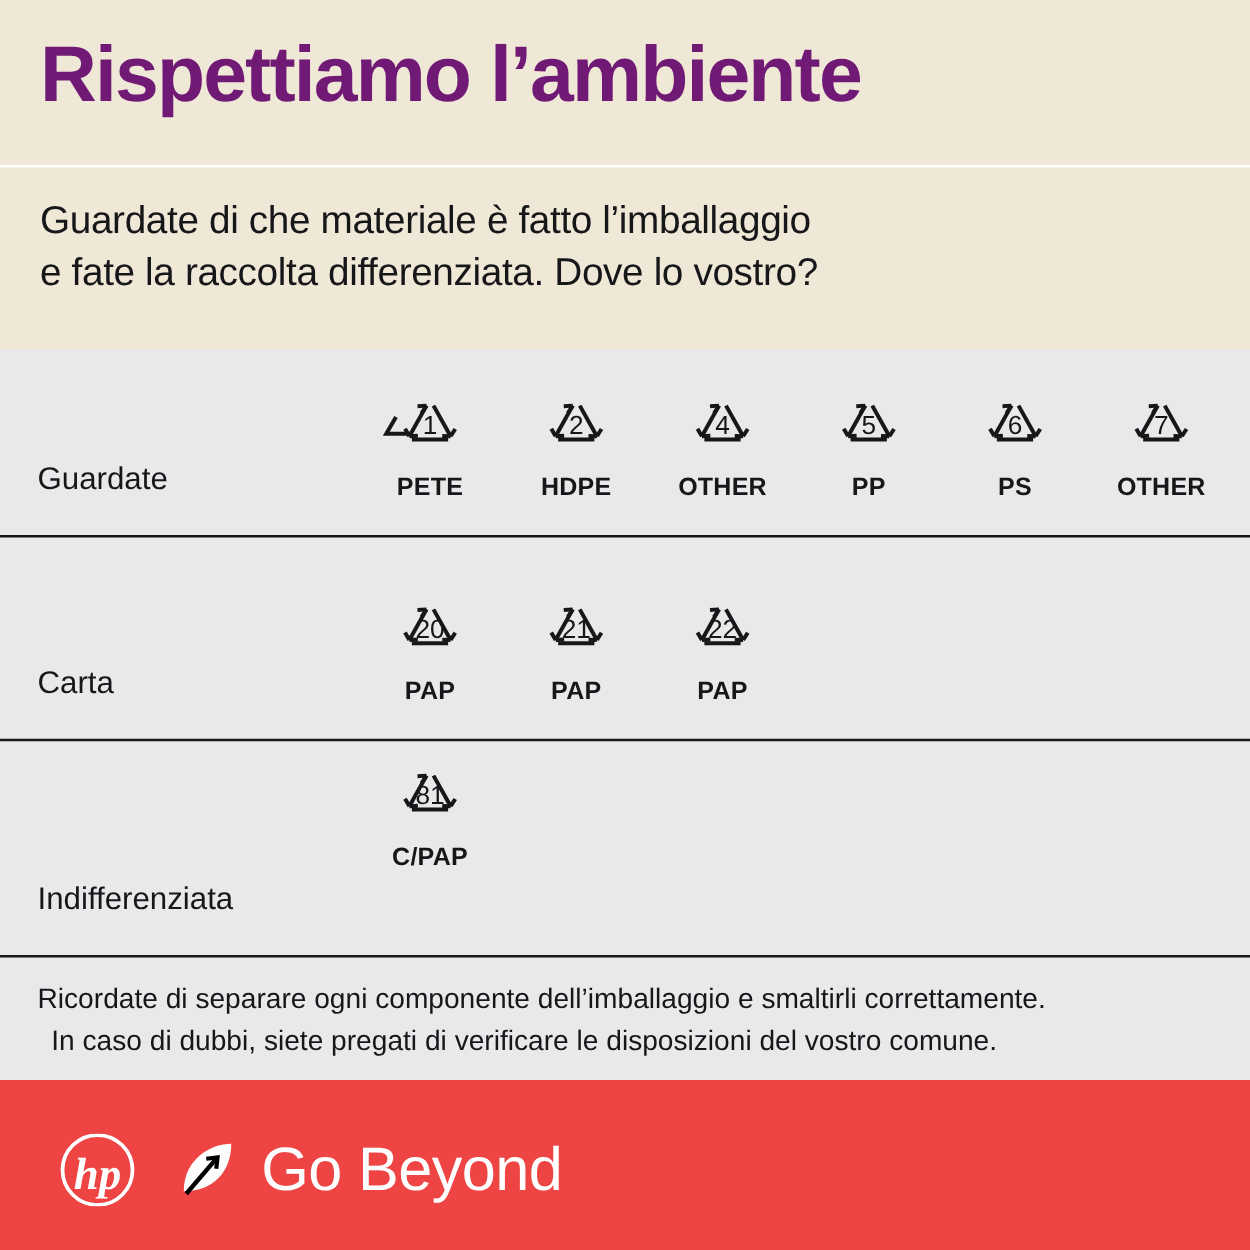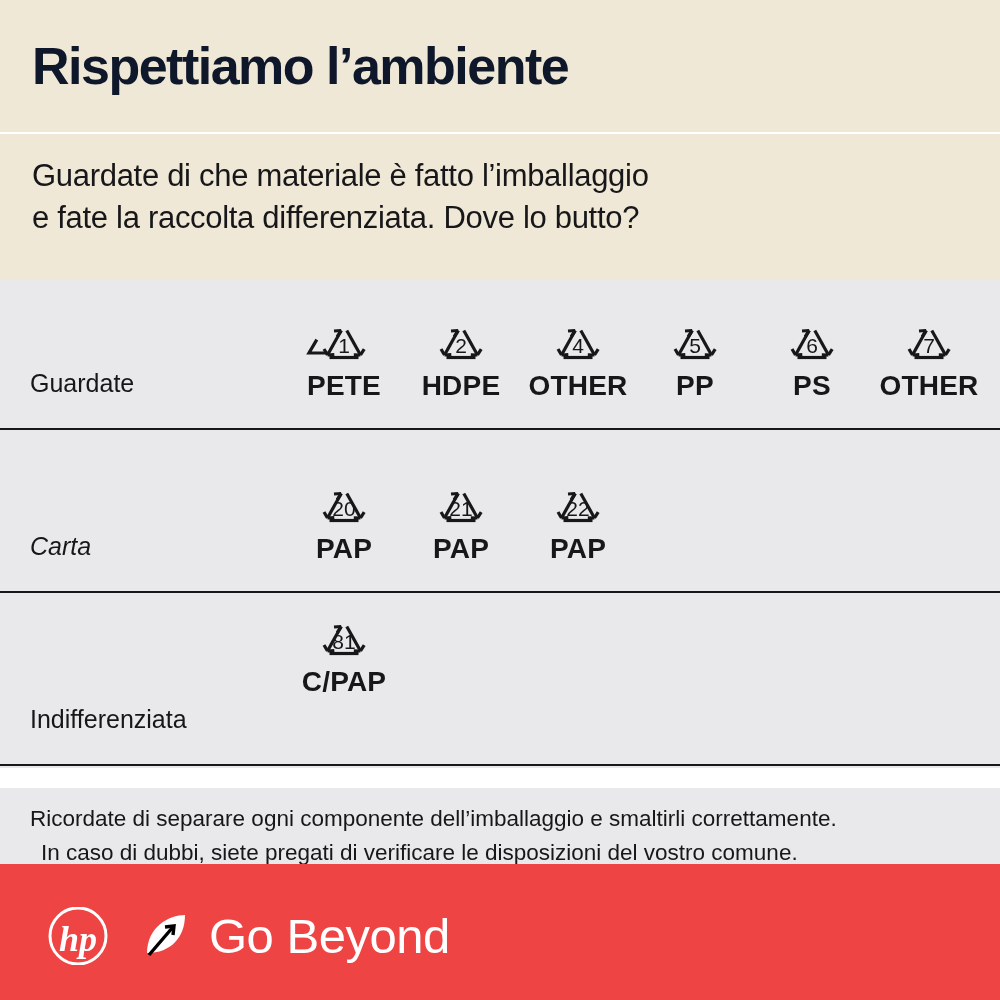--- a/index.html
+++ b/index.html
@@ -24,25 +24,25 @@
   
   .band-title {
     position: absolute;
     left: 0; top: 0;
     width: 1000px; height: 132px;
     background: #efe8d7;
   }
   .band-title .title-text {
     position: absolute;
     left: 32px;
-    top: 36px;
-    font-size: 52px;
+    top: 24px;
+    font-size: 63px;
     font-weight: 700;
     letter-spacing: -1.5px;
-    color: #0f172a;
+    color: #701a75;
     white-space: nowrap;
   }
 
   .band-sub {
     position: absolute;
     left: 0; top: 132px;
     width: 1000px; height: 148px;
     background: #efe8d7;
     border-top: 2px solid #ffffff;
   }
@@ -77,21 +77,21 @@
   .row.indiff   { height: 173px; border-bottom: 2px solid #17171a; }
 
   .row-label {
     position: absolute;
     left: 30px;
     font-size: 25px;
     color: #17171a;
     white-space: nowrap;
   }
   .row.plastica .row-label { bottom: 30px; }
-  .row.carta    .row-label { bottom: 30px; font-style: italic; }
+  .row.carta    .row-label { bottom: 30px; }
   .row.indiff   .row-label { bottom: 30px; }
 
   .symbols {
     position: absolute;
     top: 0;
     left: 296px;
     height: 100%;
     display: flex;
     align-items: flex-end;
     gap: 21px;
@@ -99,32 +99,32 @@
     box-sizing: border-box;
   }
   .sym {
     width: 96px;
     display: flex;
     flex-direction: column;
     align-items: center;
   }
   .sym svg { display: block; }
   .sym .code {
-    margin-top: 1px;
-    font-size: 28px;
+    margin-top: 16px;
+    font-size: 20px;
     font-weight: 700;
     color: #17171a;
     letter-spacing: 0.2px;
     white-space: nowrap;
   }
 
   
   .note {
     position: absolute;
-    left: 0; top: 788px;
+    left: 0; top: 768px;
     width: 1000px;
     height: 96px;
     background: #e9e9eb;
   }
   .note .note-line {
     position: absolute;
     left: 30px;
     font-size: 22.5px;
     color: #17171a;
     white-space: nowrap;
@@ -162,21 +162,21 @@
 <body>
 
 <div class="page">
 
   <div class="band-title">
     <div class="title-text">Rispettiamo l’ambiente</div>
   </div>
 
   <div class="band-sub">
     <div class="sub-line l1">Guardate di che materiale è fatto l’imballaggio</div>
-    <div class="sub-line l2">e fate la raccolta differenziata.  Dove lo butto?</div>
+    <div class="sub-line l2">e fate la raccolta differenziata.  Dove lo vostro?</div>
   </div>
 
   <div class="rows">
 
     <div class="row plastica">
       <div class="row-label">Guardate</div>
       <div class="symbols">
 
         <div class="sym">
           <svg width="96" height="78" viewBox="0 0 96 78">

